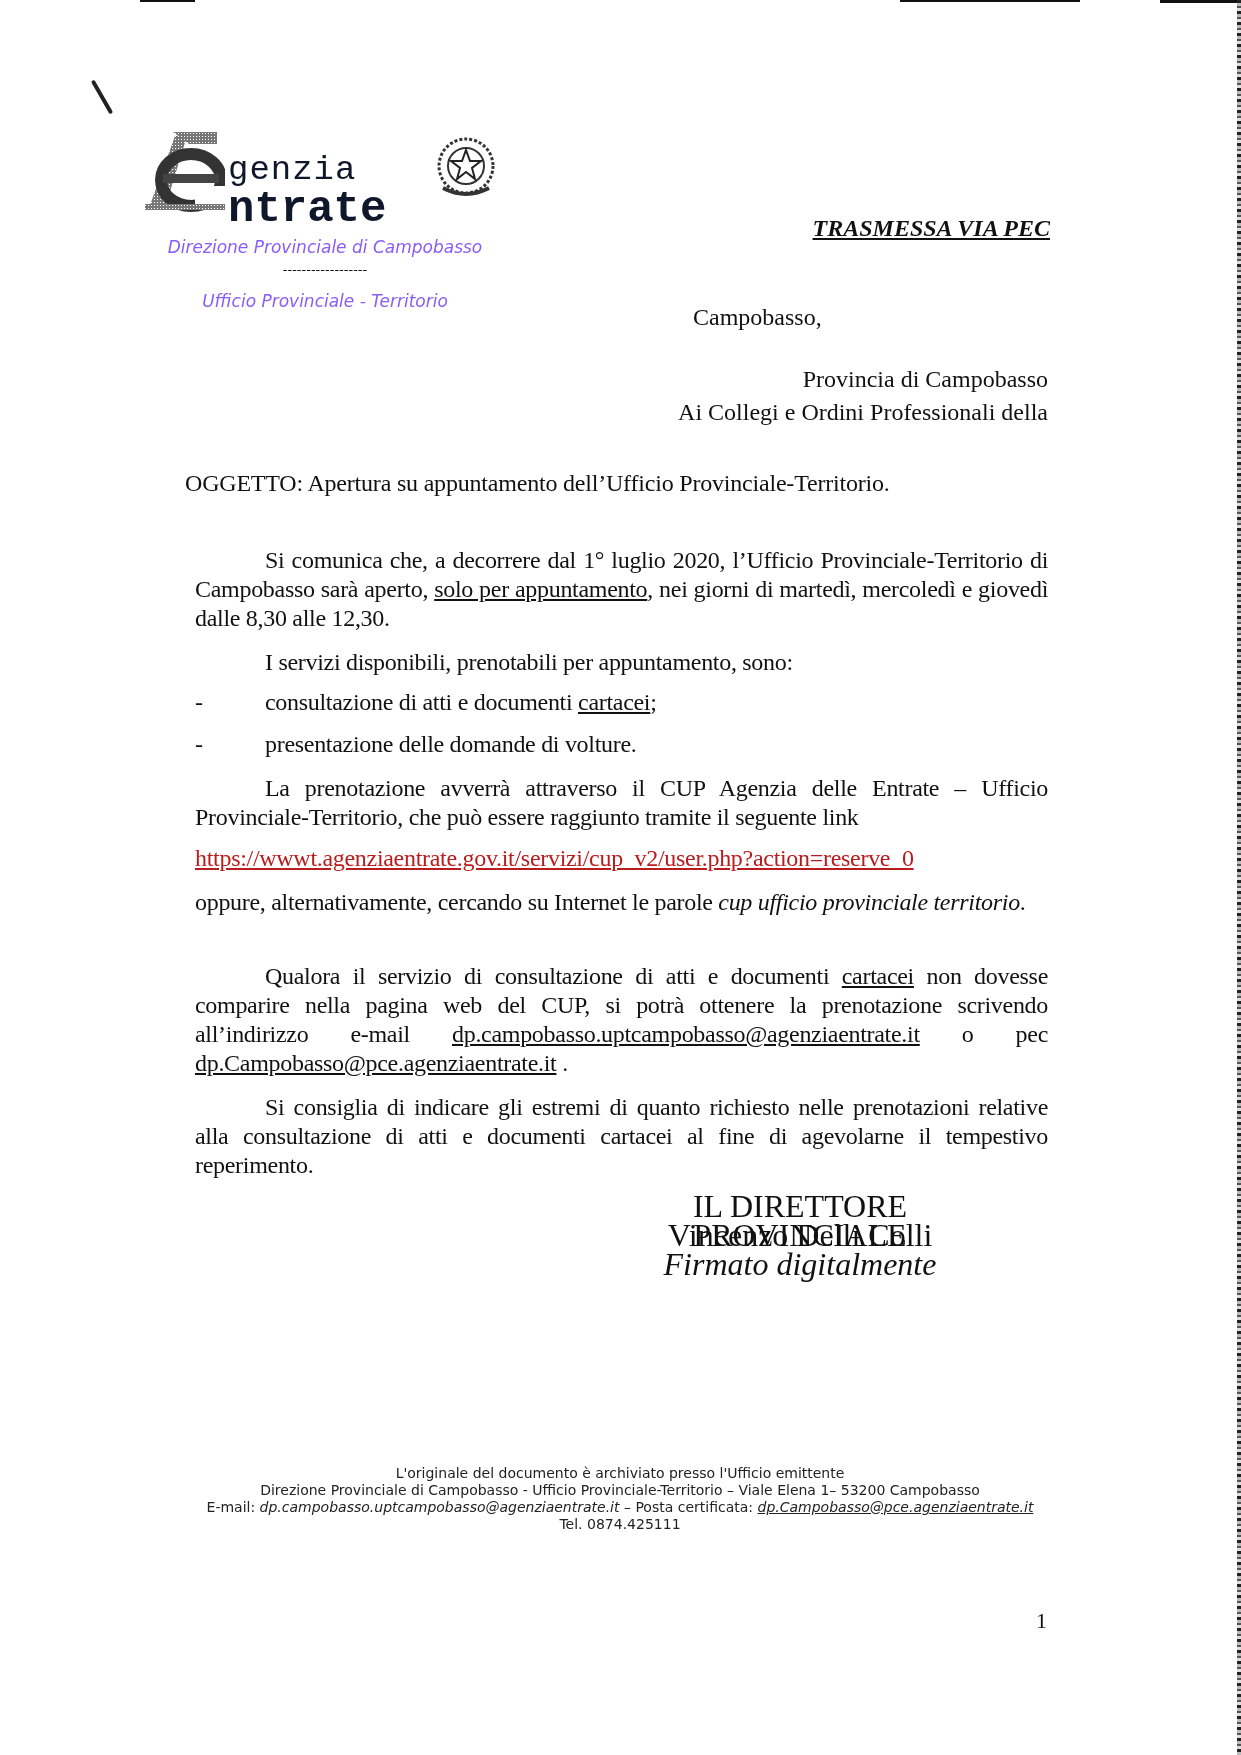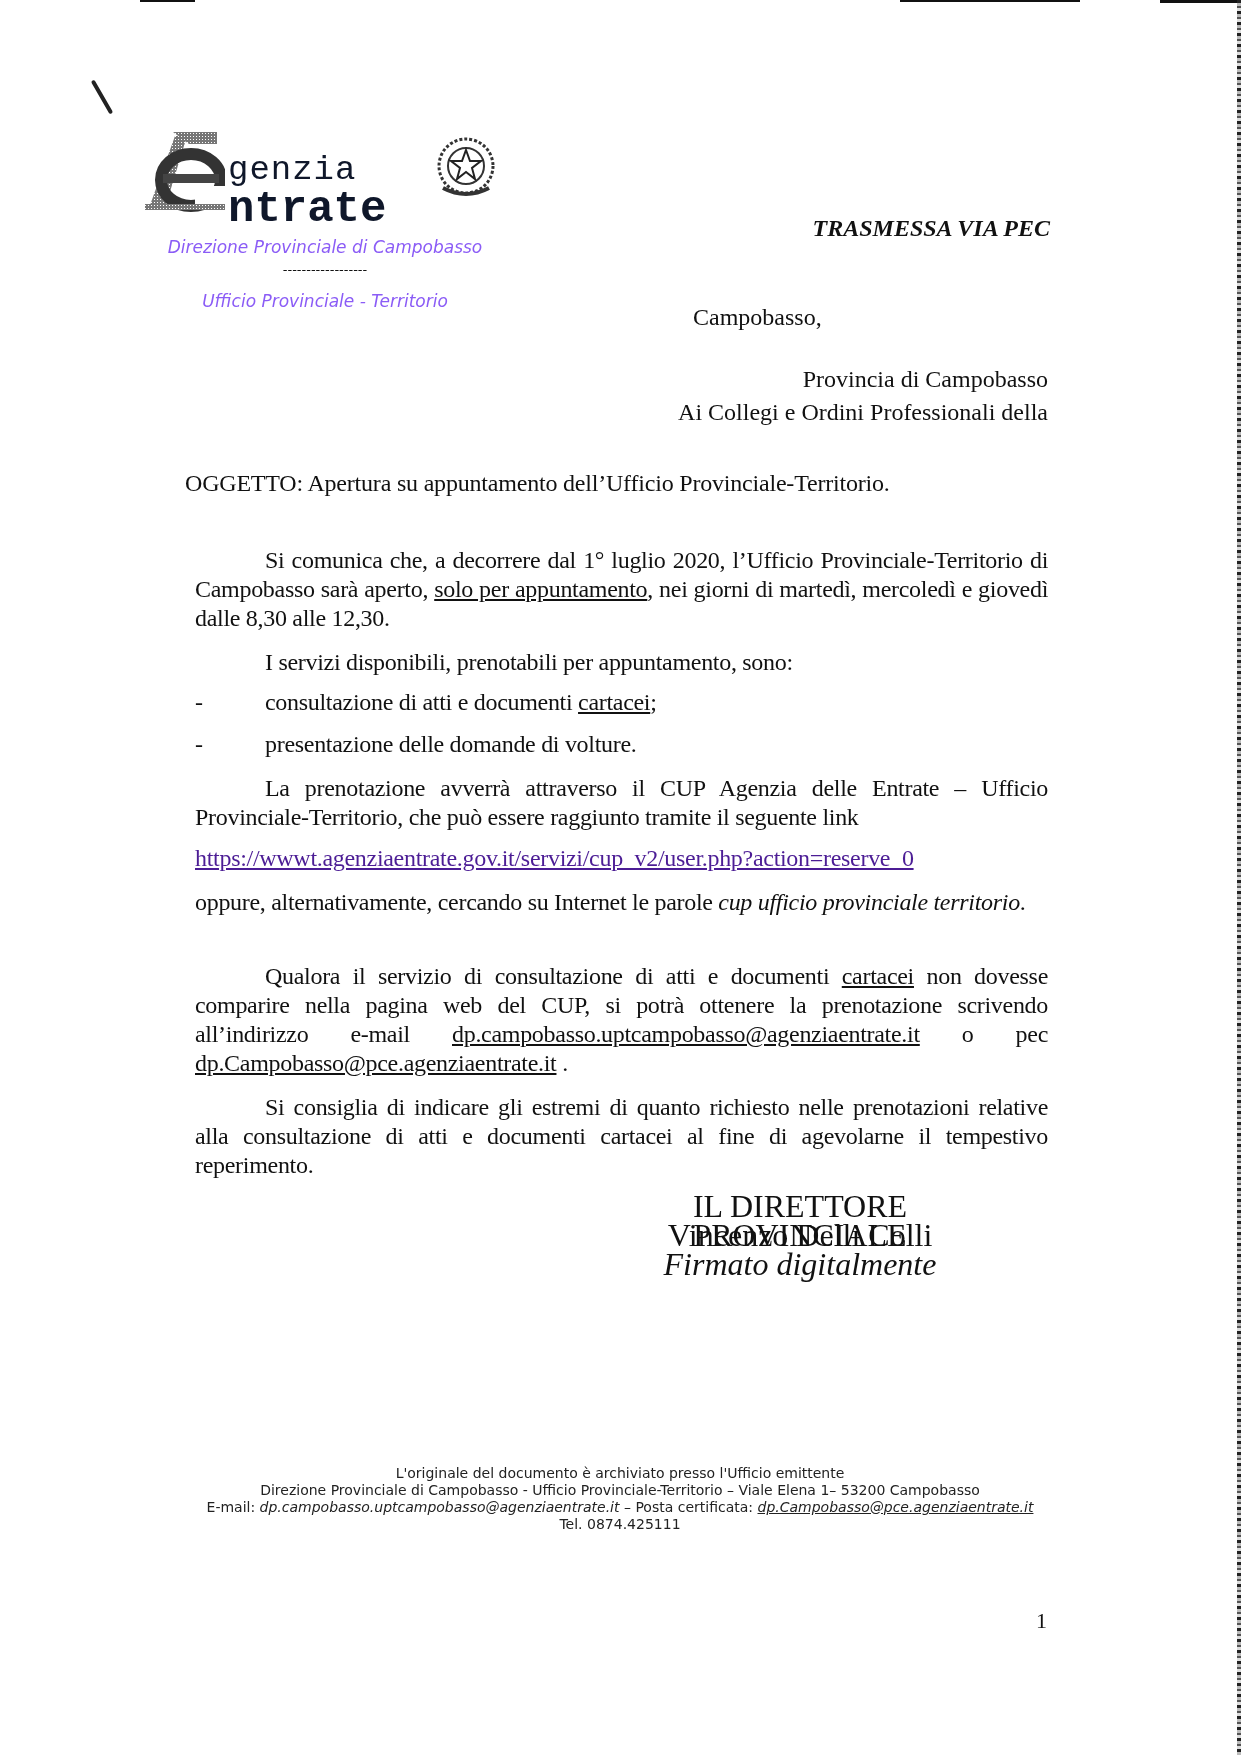--- a/index.html
+++ b/index.html
@@ -22,38 +22,38 @@
       color: #0f172a; line-height: 1; margin-top: 21px; }
     .logo-text .l1 { font-size: 34px; letter-spacing: 1px; display: block; margin-top: 6px; }
     .logo-text .l2 { font-size: 44px; font-weight: bold; display: block; margin-top: 0px; letter-spacing: 0px; }
     .emblem { position: absolute; left: 290px; top: 0px; width: 62px; height: 86px; }
 
     .sans-it { font-family: "DejaVu Sans", sans-serif; font-style: italic; font-size: 17px; color: #8b5cf6; }
     .dir-prov { left: 140px; top: 237px; width: 370px; text-align: center; }
     .dashes { left: 140px; top: 262px; width: 370px; text-align: center; font-family: "DejaVu Sans", sans-serif; font-size: 13px; letter-spacing: 0px; }
     .uff-prov { left: 140px; top: 291px; width: 370px; text-align: center; }
 
-    .pec { left: 700px; top: 215px; width: 350px; text-align: right; font-size: 24px; font-weight: bold; font-style: italic; }
+    .pec { left: 700px; top: 215px; width: 350px; text-align: right; font-size: 24px; font-weight: bold; font-style: italic; text-decoration: underline; }
     .city { left: 693px; top: 304px; font-size: 24px; }
     .recipient { left: 600px; top: 363px; width: 448px; text-align: right; font-size: 24px; line-height: 33px; }
 
     .subject { left: 185px; top: 470px; width: 853px; font-size: 24px; font-weight: normal; letter-spacing: -0.2px; }
 
     .body { left: 195px; width: 853px; font-size: 24px; line-height: 29px; text-align: justify; letter-spacing: -0.3px; }
     .indent { text-indent: 70px; }
     .u { text-decoration: underline; }
     .i { font-style: italic; }
     .p1 { top: 546px; }
     .p2 { top: 648px; left: 265px; }
     .li { left: 195px; width: 853px; font-size: 24px; letter-spacing: -0.3px; }
     .li .dash { display: inline-block; width: 70px; }
     .li1 { top: 689px; }
     .li2 { top: 731px; }
     .p3 { top: 774px; }
-    .link { left: 195px; top: 845px; font-size: 24px; text-decoration: underline; letter-spacing: -0.3px; color: #4c1d95; }
+    .link { left: 195px; top: 845px; font-size: 24px; text-decoration: underline; letter-spacing: -0.3px; color: #b91c1c; }
     .p4 { top: 888px; }
     .p5 { top: 962px; }
     .p6 { top: 1093px; }
 
     .sign { left: 600px; width: 400px; text-align: center; font-size: 32px; line-height: 29px; }
     .sign1 { top: 1192px; }
     .sign2 { top: 1221px; }
     .sign3 { top: 1250px; font-style: italic; }
 
     .footer { left: 100px; width: 1040px; text-align: center; font-family: "DejaVu Sans", sans-serif; font-size: 14px; color: #222; line-height: 17px; }

